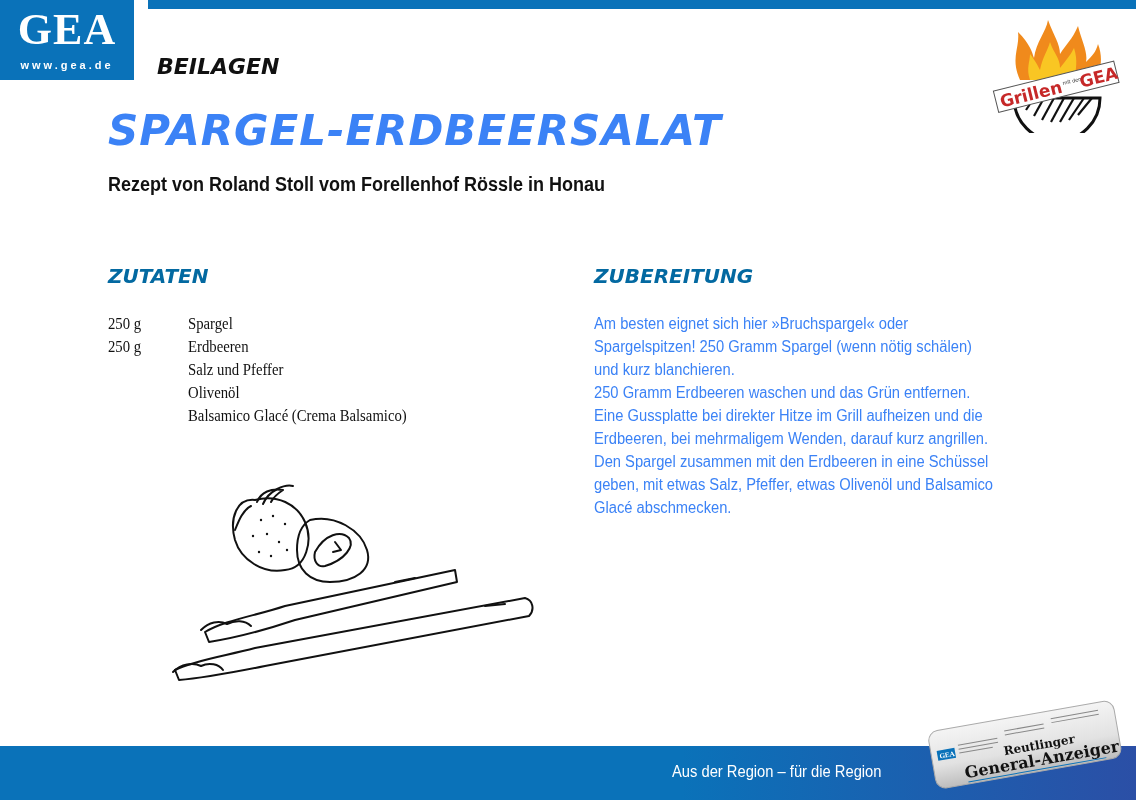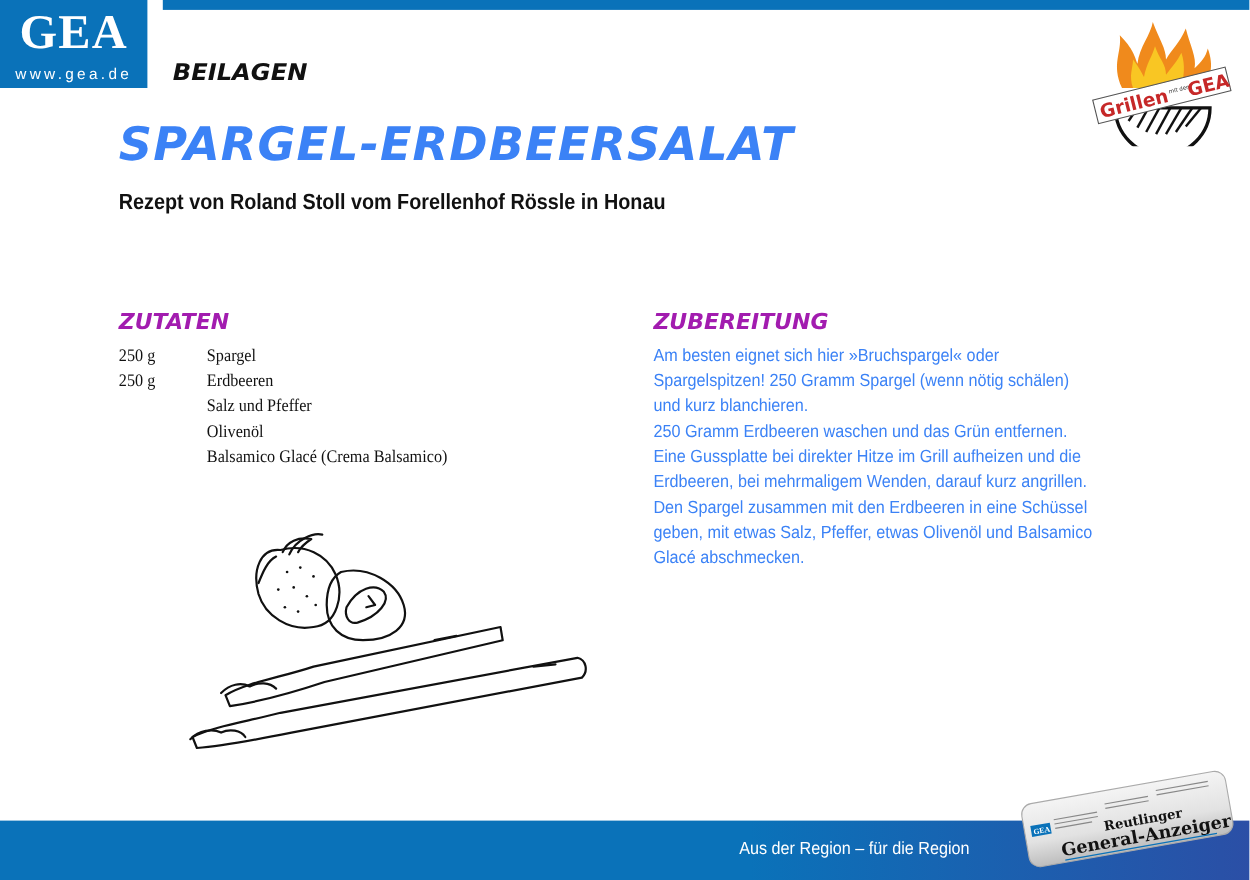--- a/index.html
+++ b/index.html
@@ -20,38 +20,38 @@
   }
   .gea-logo {
     position: absolute; left: 0; top: 0; width: 134px; height: 80px; background: #0a72b9; color: #fff;
     text-align: center;
   }
   .gea-logo .name {
     font-family: "Liberation Serif", serif; font-weight: bold; font-size: 44px; line-height: 44px;
     padding-top: 8px; letter-spacing: 1px;
   }
   .gea-logo .url {
-    font-family: "Liberation Sans", sans-serif; font-weight: normal; font-size: 14px; letter-spacing: 3px; margin-top: 7px; text-align: center;
+    font-family: "Liberation Sans", sans-serif; font-weight: bold; font-size: 11px; letter-spacing: 3px; margin-top: 7px; text-align: center;
   }
   .brush {
     font-family: "DejaVu Sans", sans-serif; font-weight: bold; font-style: italic;
     text-transform: uppercase; letter-spacing: 0px;
   }
   .category {
     position: absolute; left: 157px; top: 54px; font-size: 22px; color: #111; transform: scaleY(0.95);
   }
   .title {
     position: absolute; left: 108px; top: 106px; font-size: 42px; color: #3b82f6; letter-spacing: 1px;
   }
   .subtitle {
     position: absolute; left: 108px; top: 173px; font-size: 20px; font-weight: bold; color: #111;
     font-family: "Liberation Sans", sans-serif; transform: scaleX(0.9); transform-origin: left;
   }
   .section-head {
-    position: absolute; top: 280px; font-size: 20px; color: #a21caf;
+    position: absolute; top: 264px; font-size: 20px; color: #0369a1;
   }
   .ingredients {
     position: absolute; left: 108px; top: 312px; width: 420px; font-size: 16px; color: #111;
     font-family: Liberation Serif, serif;
   }
   .ing-row { height: 23px; line-height: 23px; display: flex; transform: scaleX(0.92); transform-origin: left; }
   .ing-qty { width: 87px; }
   .preparation {
     position: absolute; left: 594px; top: 312px; width: 470px; font-size: 16px; color: #3b82f6;
     font-family: "Liberation Sans", sans-serif;

